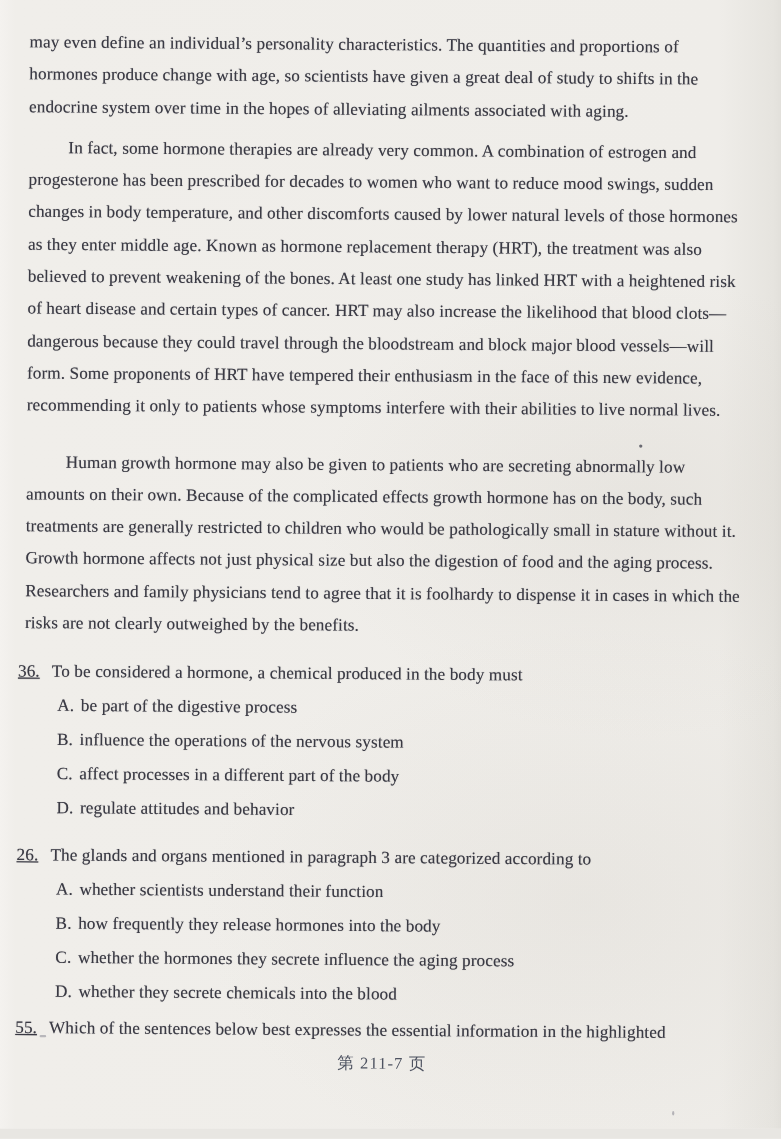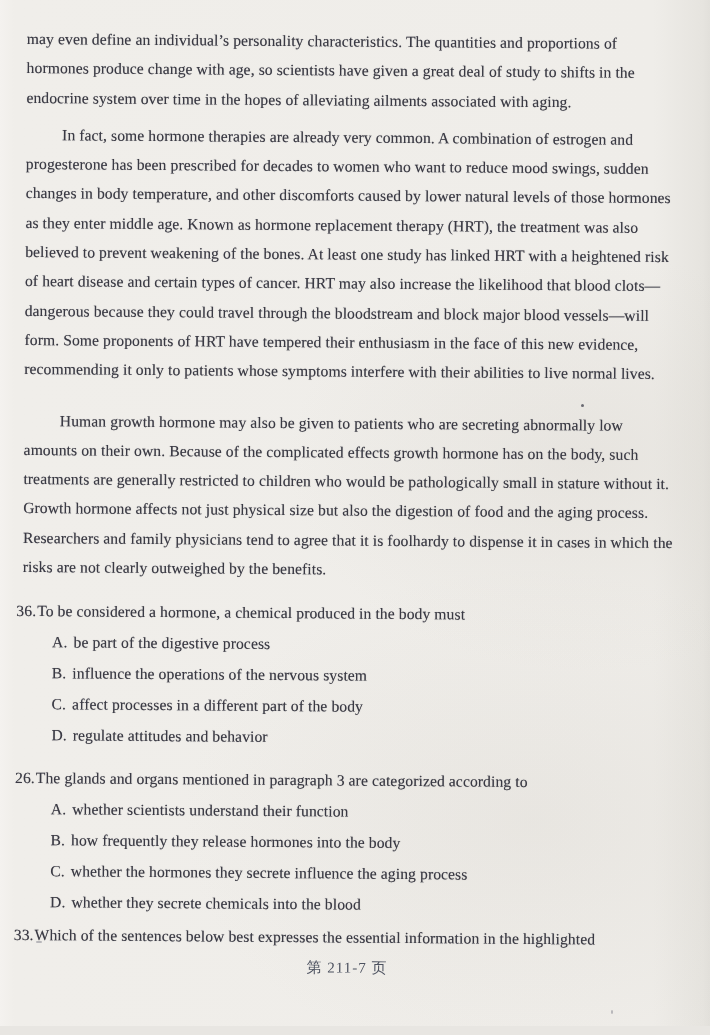--- a/index.html
+++ b/index.html
@@ -43,21 +43,21 @@
   .para.indent { text-indent: 36px; }
   .para.p1 { margin-bottom: 8px; }
   .para.p2 { margin-bottom: 22px; }
   .para.p3 { margin-bottom: 14px; }
   .question {
     margin-left: -6px;
     font-size: 15.6px;
     line-height: 31px;
   }
   .question .stem-line { display: block; }
-  .qnum { margin-right: 1px; }
+  .qnum { margin-right: 11px; text-decoration: underline; }
   .options { padding-left: 36px; }
   .option { display: block; }
   .opt-label { margin-right: 6px; }
   .q36 { margin-bottom: 12px; }
   .q37 { margin-bottom: 2px; }
   .footer {
     margin-top: 3px;
     text-align: center;
     font-size: 15px;
     line-height: 24px;
@@ -121,21 +121,21 @@
           <span class="opt-label">C.</span><span>whether the hormones they secrete influence the aging process</span>
         </span>
         <span class="option">
           <span class="opt-label">D.</span><span>whether they secrete chemicals into the blood</span>
         </span>
       </div>
     </div>
 
     <div class="question q38">
       <span class="stem-line">
-        <span class="qnum">33.</span><span>Which of the sentences below best expresses the essential information in the highlighted</span>
+        <span class="qnum">55.</span><span>Which of the sentences below best expresses the essential information in the highlighted</span>
       </span>
     </div>
 
     <div class="footer">第 211-7 页</div>
 
   </div>
 
   <div class="speck s1"></div>
   <div class="speck s2"></div>
   <div class="speck s3"></div>

